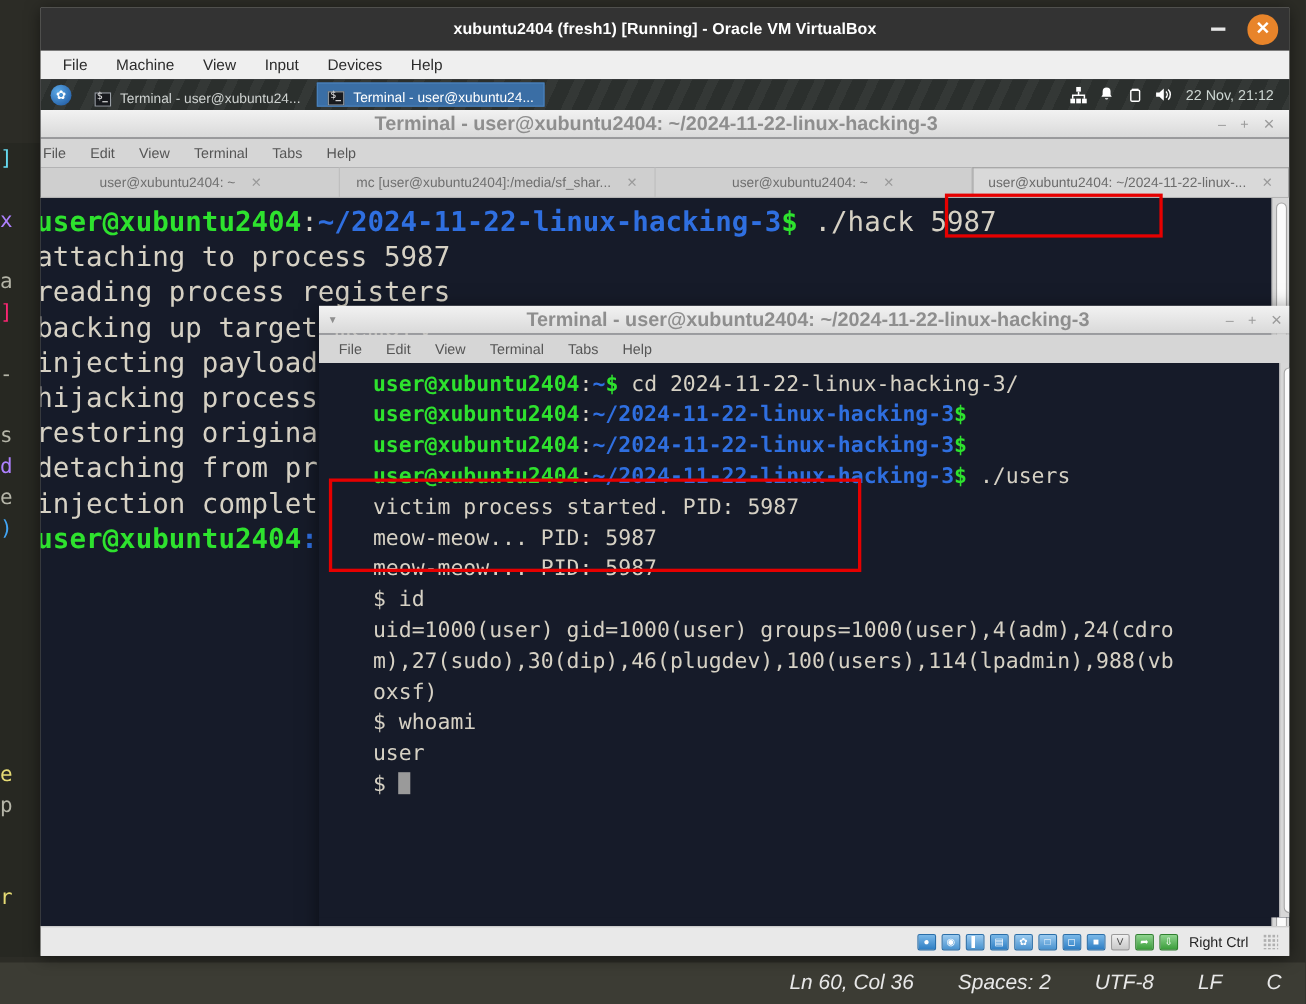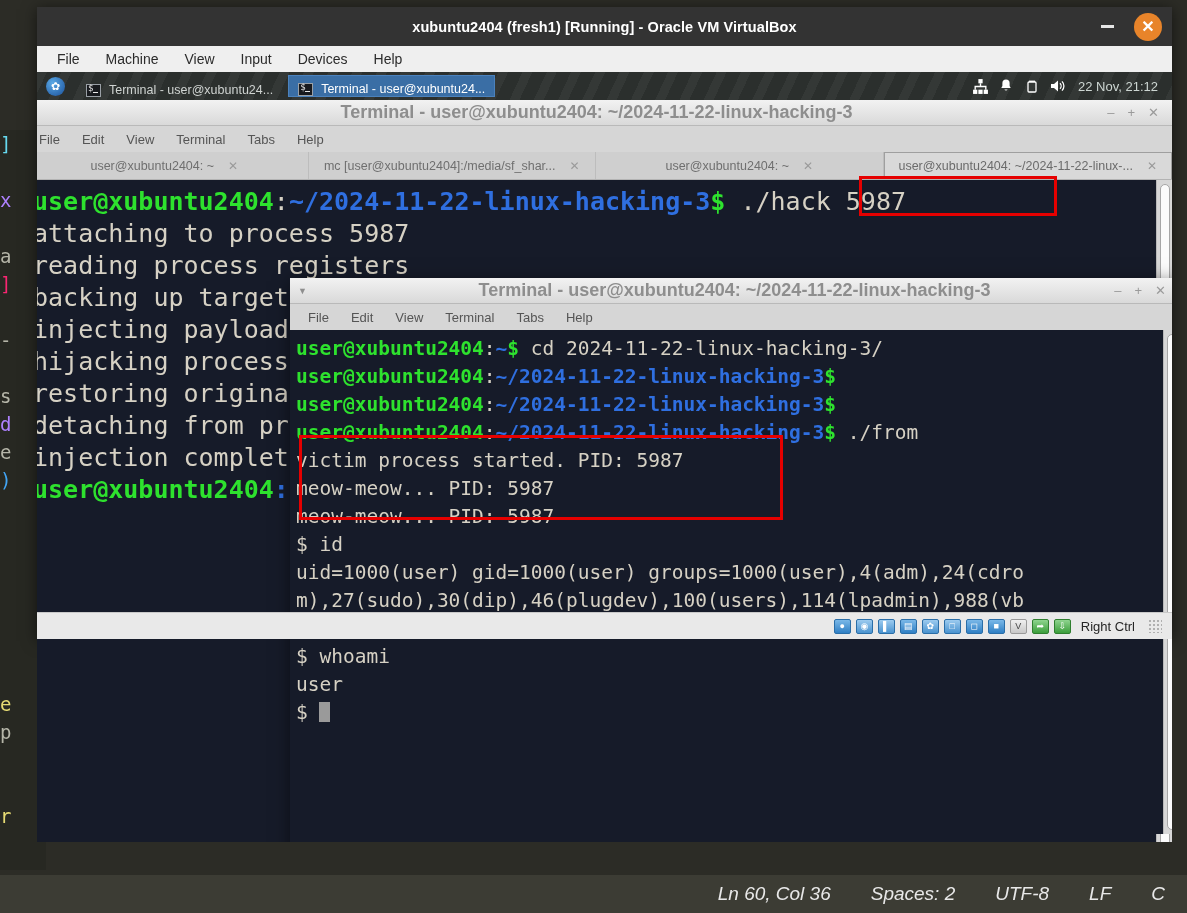--- a/index.html
+++ b/index.html
@@ -31,21 +31,21 @@
   #editor-statusbar {
     position:absolute; left:0; bottom:0; width:1187px; height:38px;
     background:#3c3c34; color:#e8e8e8;
     display:flex; align-items:center; justify-content:flex-end;
     gap:40px; padding-right:22px; font-size:19px;
   }
   #editor-statusbar .sb-item { cursor:default;font-style:italic; }
 
   
   #vbox-window {
-    position:absolute; left:37px; top:7px; width:1135px; height:632px;
+    position:absolute; left:37px; top:7px; width:1135px; height:862px;
     background:#e9e9e9;
     box-shadow:0 2px 14px rgba(0,0,0,.55);
   }
   #vbox-titlebar {
     height:39px; background:#333333; position:relative;
     display:flex; align-items:center; justify-content:center;
   }
   #vbox-title {
     color:#ffffff; font-size:14.5px; font-weight:bold; letter-spacing:.1px;
   }
@@ -182,21 +182,21 @@
     position:absolute; border:3px solid #e60000; pointer-events:none;
   }
 
   
   #term-inner {
     position:absolute; left:253px; top:206px; width:889px; height:584px;
     box-shadow:0 3px 16px rgba(0,0,0,.5);
   }
   #term-inner .term-screen { height:504px; }
   #inner-lines {
-    padding:5px 0 0 6px; font-size:19.5px; line-height:28px; color:#d6d1c4;
+    padding:5px 0 0 6px; font-size:19.5px; line-height:28px; color:#d6d1c4;margin-left:43px;
   }
   #inner-lines .p-user { font-size:19.5px; }
   .cursor-block {
     display:inline-block; width:11px; height:20px; background:#9a9a9a;
     vertical-align:-3px;
   }
 
   
   #vbox-statusbar {
     position:absolute; left:0; bottom:0; width:1135px; height:27px;
@@ -378,21 +378,21 @@
         <span>Terminal</span>
         <span>Tabs</span>
         <span>Help</span>
       </div>
 
       <div class="term-screen">
         <div id="inner-lines">
             <div class="term-line"><span class="p-user">user@xubuntu2404</span><span class="p-colon">:</span><span class="p-path">~</span><span class="p-dollar">$</span><span class="cmd"> cd 2024-11-22-linux-hacking-3/</span></div>
             <div class="term-line"><span class="p-user">user@xubuntu2404</span><span class="p-colon">:</span><span class="p-path">~/2024-11-22-linux-hacking-3</span><span class="p-dollar">$</span></div>
             <div class="term-line"><span class="p-user">user@xubuntu2404</span><span class="p-colon">:</span><span class="p-path">~/2024-11-22-linux-hacking-3</span><span class="p-dollar">$</span></div>
-            <div class="term-line"><span class="p-user">user@xubuntu2404</span><span class="p-colon">:</span><span class="p-path">~/2024-11-22-linux-hacking-3</span><span class="p-dollar">$</span><span class="cmd"> ./from</span></div>
+            <div class="term-line"><span class="p-user">user@xubuntu2404</span><span class="p-colon">:</span><span class="p-path">~/2024-11-22-linux-hacking-3</span><span class="p-dollar">$</span><span class="cmd"> ./users</span></div>
             <div class="term-line">victim process started. PID: 5987</div>
             <div class="term-line">meow-meow... PID: 5987</div>
             <div class="term-line">meow-meow... PID: 5987</div>
             <div class="term-line">$ id</div>
             <div class="term-line">uid=1000(user) gid=1000(user) groups=1000(user),4(adm),24(cdro</div>
             <div class="term-line">m),27(sudo),30(dip),46(plugdev),100(users),114(lpadmin),988(vb</div>
             <div class="term-line">oxsf)</div>
             <div class="term-line">$ whoami</div>
             <div class="term-line">user</div>
             <div class="term-line">$ <span class="cursor-block"></span></div>

